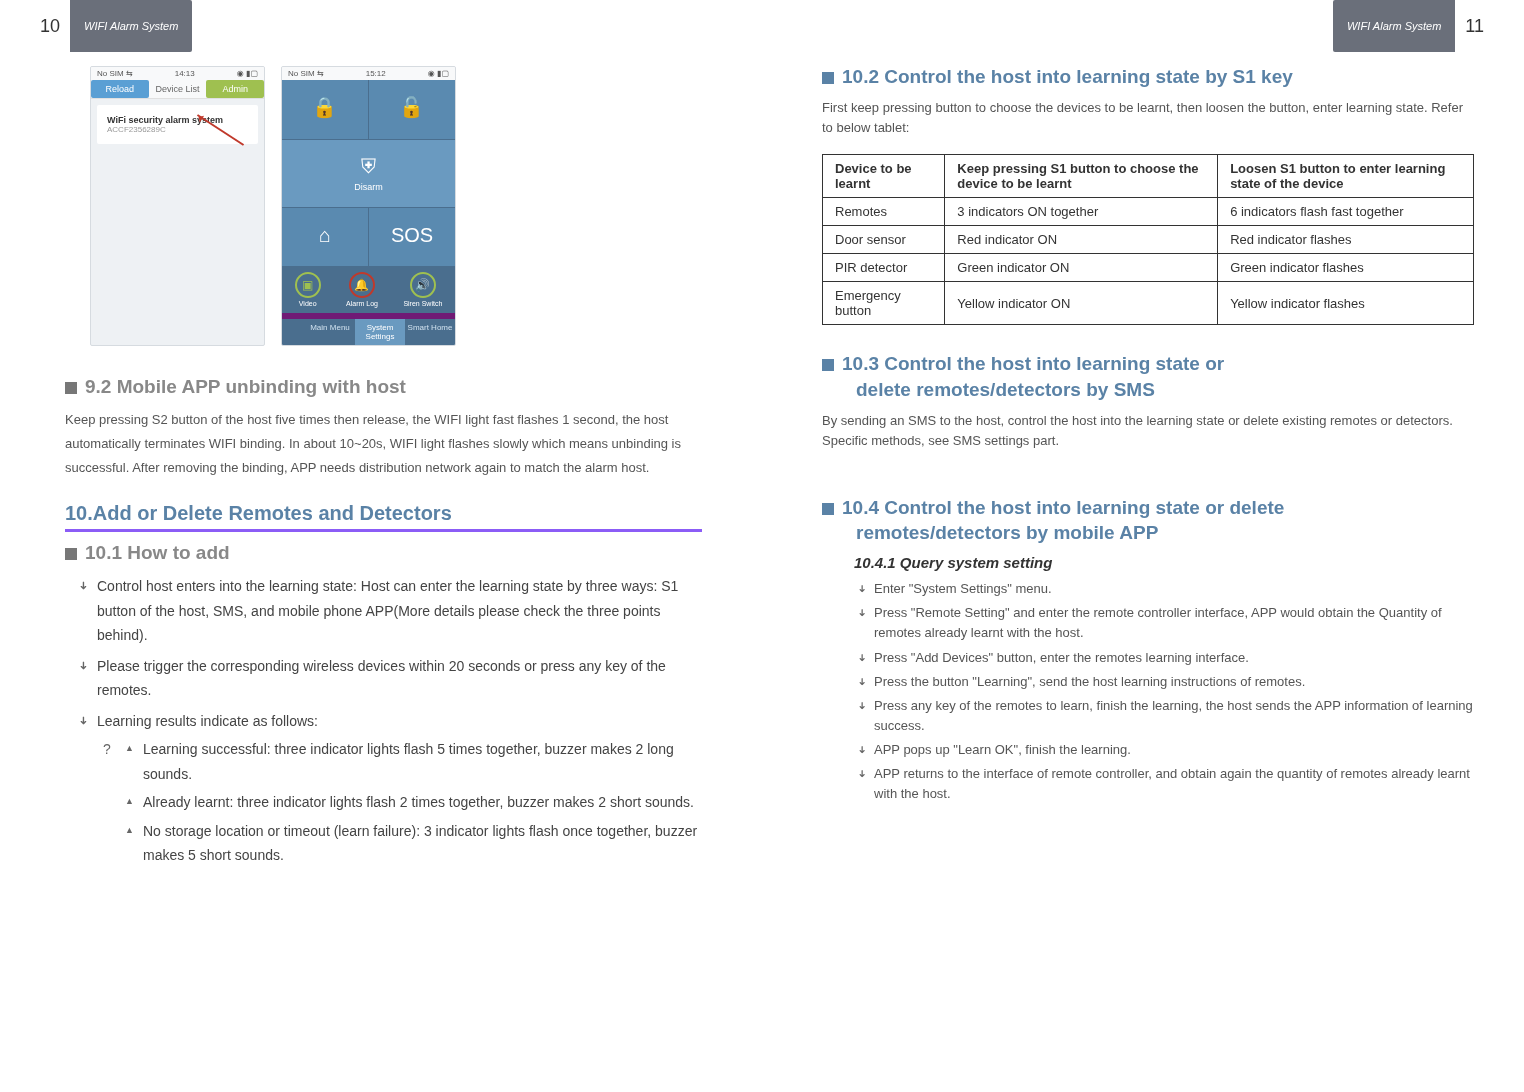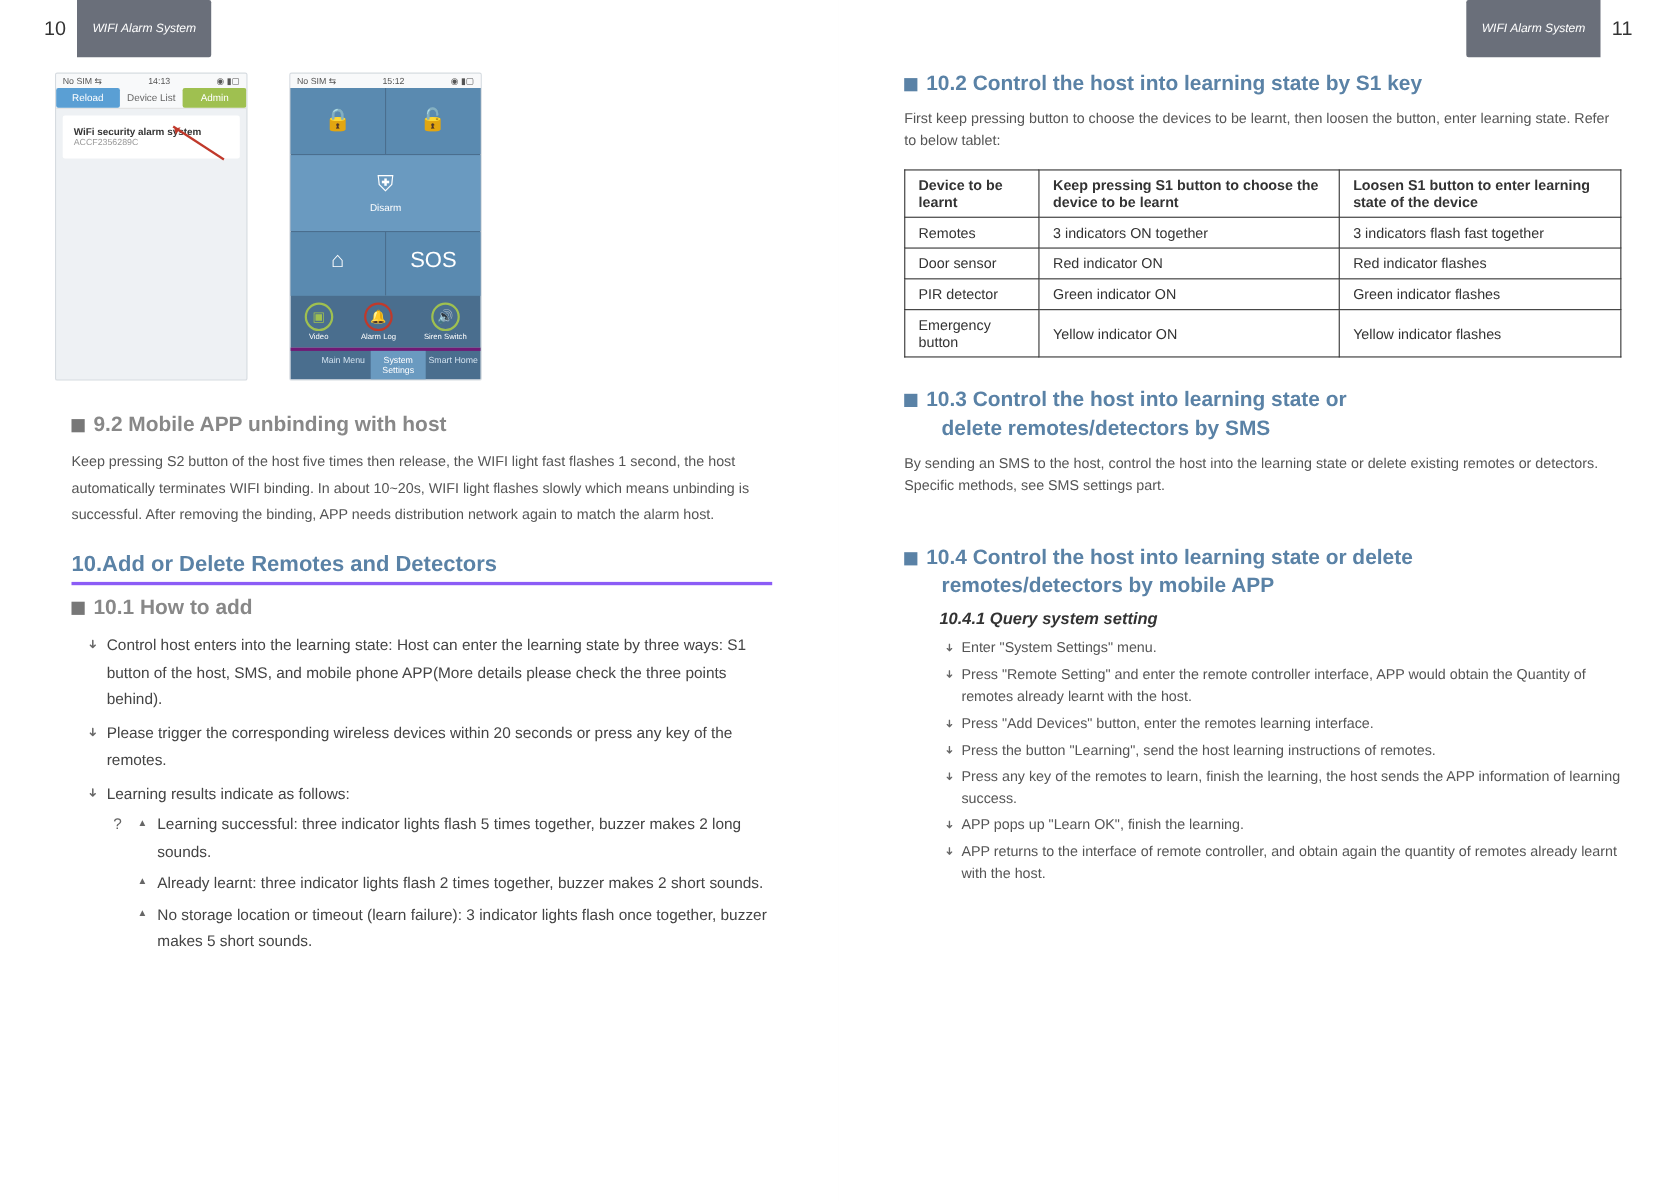--- a/index.html
+++ b/index.html
@@ -43,23 +43,24 @@
     border-radius: 0 2px 2px 0;
     font-style: italic;
   }
   .header-tab.right { border-radius: 2px 0 0 2px; }
   .content { padding: 0 50px 0 65px; }
   .content-right { padding: 0 50px 0 50px; }
 
   
   .shots {
     display: flex;
-    gap: 38px;
+    gap: 16px;
     margin-bottom: 30px;
     padding-left: 50px;
+    margin-left: 40px;
   }
   .phone {
     width: 175px;
     height: 280px;
     background: #eef1f4;
     border: 1px solid #d6dbe0;
     border-radius: 2px;
     display:flex;
     flex-direction:column;
     overflow:hidden;
@@ -99,21 +100,21 @@
     align-items:center;justify-content:center;color:#fff;font-size:9px;}
   .tile span{font-size:20px;margin-bottom:4px;}
   .tile.wide{grid-column:1/3;}
   .tile.highlighted{background:#6a9ac0;}
   .circle-row{display:flex;justify-content:space-around;background:#4a6e8e;padding:6px 0;}
   .circle{width:26px;height:26px;border:2px solid #9fc050;border-radius:50%;
     display:flex;align-items:center;justify-content:center;color:#9fc050;font-size:12px;}
   .circle.alt{border-color:#c0392b;color:#c0392b;}
   .circle-lbl{color:#fff;font-size:7px;text-align:center;}
   .circ-wrap{display:flex;flex-direction:column;align-items:center;gap:2px;}
-  .bottom-tabs{display:flex;background:#4a6e8e;border-top:3px solid #701a75;padding-left:23px;}
+  .bottom-tabs{display:flex;background:#4a6e8e;border-top:6px solid #701a75;padding-left:23px;}
   .bottom-tabs div{flex:1;text-align:center;color:#cfe0ee;font-size:8px;padding:4px 0;}
   .bottom-tabs .sel{background:#6a9ac0;color:#fff;}
 
   
   .sec-h1 {
     color:#5a82a6;font-size:20px;font-weight:600;margin-bottom:10px;
     border-bottom:3px solid #8b5cf6;padding-bottom:4px;
   }
   .sec-h2 {
     color:#888;font-size:19px;font-weight:600;margin:6px 0 10px 0;
@@ -261,21 +262,21 @@
     <table>
       <tbody>
           <tr>
         <th>Device to be learnt</th>
         <th>Keep pressing S1 button to choose the device to be learnt</th>
         <th>Loosen S1 button to enter learning state of the device</th>
       </tr>
       <tr>
             <td>Remotes</td>
             <td>3 indicators ON together</td>
-            <td>3 indicators flash fast together</td>
+            <td>6 indicators flash fast together</td>
           </tr>
       <tr>
             <td>Door sensor</td>
             <td>Red indicator ON</td>
             <td>Red indicator flashes</td>
           </tr>
       <tr>
             <td>PIR detector</td>
             <td>Green indicator ON</td>
             <td>Green indicator flashes</td>

